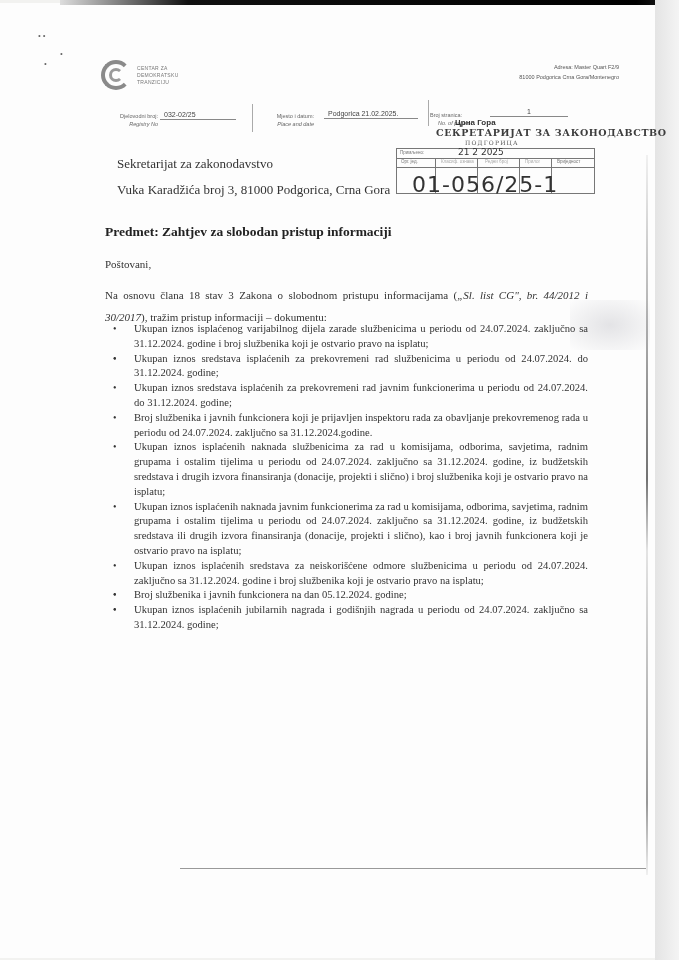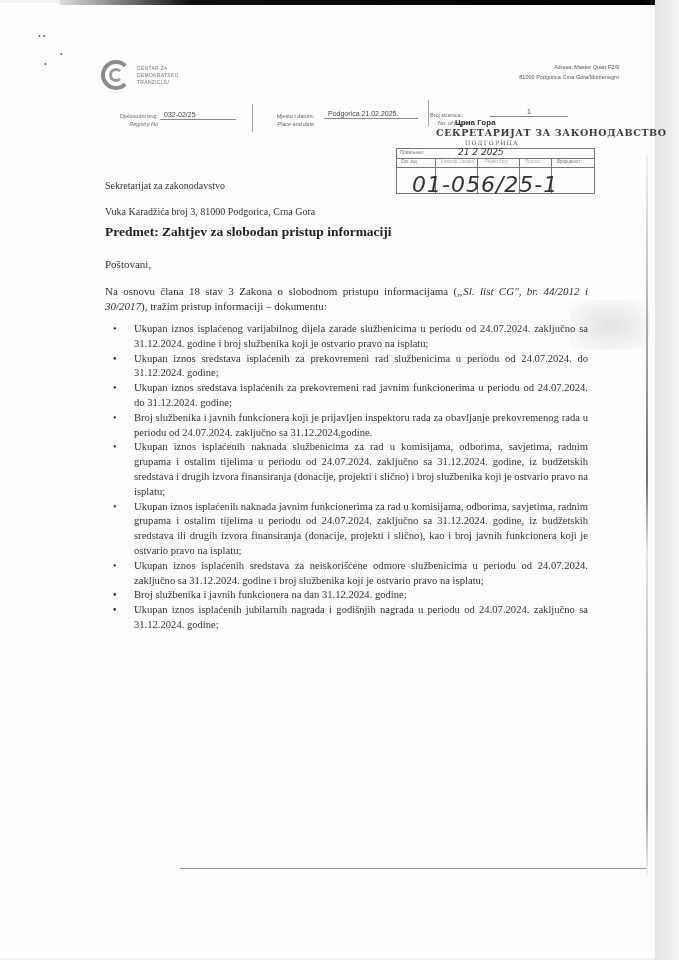--- a/index.html
+++ b/index.html
@@ -80,31 +80,31 @@
     .stamp-box {
       position: absolute; left: 396px; top: 148px; width: 199px; height: 46px;
       border: 1px solid #777; box-sizing: border-box;
       font-family: "Liberation Sans", sans-serif; font-size: 4.5px; color: #777;
     }
     .stamp-row1 { position: absolute; left: 0; top: 0; width: 100%; height: 9px; border-bottom: 1px solid #777; }
     .stamp-row2 { position: absolute; left: 0; top: 9px; width: 100%; height: 9px; border-bottom: 1px solid #777; }
     .stamp-cell { position: absolute; top: 1px; }
     .stamp-col { position: absolute; top: 9px; bottom: 0; width: 1px; background: #777; }
     .hand {
-      position: absolute; font-family: "DejaVu Sans", sans-serif; color: #333; font-style: italic;
+      position: absolute; font-family: "DejaVu Sans", sans-serif; color: #333; 
     }
 
     
-    .recipient { position: absolute; left: 105px; font-size: 10px; color: #333; margin-top: 24px; }
+    .recipient { position: absolute; left: 117px; font-size: 13px; color: #333; }
     .subject {
       position: absolute; left: 105px; top: 224px; font-size: 13.5px; font-weight: bold; color: #222;
     }
     .salutation { position: absolute; left: 105px; top: 258px; font-size: 11px; color: #333; text-align: right; }
     .intro {
-      position: absolute; left: 105px; top: 284px; width: 483px; font-size: 11px; line-height: 15px;
+      position: absolute; left: 105px; top: 284px; width: 483px; font-size: 11px; line-height: 22px;
       text-align: justify; color: #333;
     }
     .list {
       position: absolute; left: 113px; top: 322px; width: 475px; margin: 0; padding: 0; list-style: none;
       font-size: 10.6px; line-height: 14.8px; color: #333;
     }
     .list li { position: relative; padding-left: 21px; text-align: justify; }
     .list li .bullet {
       position: absolute; left: 0; top: 0; font-size: 10px;
     }
@@ -195,16 +195,16 @@
 <ul class="list">
   <li><span class="bullet">•</span><span>Ukupan iznos isplaćenog varijabilnog dijela zarade službenicima u periodu od 24.07.2024. zaključno sa 31.12.2024. godine i broj službenika koji je ostvario pravo na isplatu;</span></li>
   <li><span class="bullet">•</span></li>
   <li><span class="bullet">•</span><span>Ukupan iznos sredstava isplaćenih za prekovremeni rad službenicima u periodu od 24.07.2024. do 31.12.2024. godine;</span></li>
   <li><span class="bullet">•</span><span>Ukupan iznos sredstava isplaćenih za prekovremeni rad javnim funkcionerima u periodu od 24.07.2024. do 31.12.2024. godine;</span></li>
   <li><span class="bullet">•</span><span>Broj službenika i javnih funkcionera koji je prijavljen inspektoru rada za obavljanje prekovremenog rada u periodu od 24.07.2024. zaključno sa 31.12.2024.godine.</span></li>
   <li><span class="bullet">•</span><span>Ukupan iznos isplaćenih naknada službenicima za rad u komisijama, odborima, savjetima, radnim grupama i ostalim tijelima u periodu od 24.07.2024. zaključno sa 31.12.2024. godine, iz budžetskih sredstava i drugih izvora finansiranja (donacije, projekti i slično) i broj službenika koji je ostvario pravo na isplatu;</span></li>
   <li><span class="bullet">•</span><span>Ukupan iznos isplaćenih naknada javnim funkcionerima za rad u komisijama, odborima, savjetima, radnim grupama i ostalim tijelima u periodu od 24.07.2024. zaključno sa 31.12.2024. godine, iz budžetskih sredstava ili drugih izvora finansiranja (donacije, projekti i slično), kao i broj javnih funkcionera koji je ostvario pravo na isplatu;</span></li>
   <li><span class="bullet">•</span><span>Ukupan iznos isplaćenih sredstava za neiskorišćene odmore službenicima u periodu od 24.07.2024. zaključno sa 31.12.2024. godine i broj službenika koji je ostvario pravo na isplatu;</span></li>
   <li><span class="bullet">•</span></li>
-  <li><span class="bullet">•</span><span>Broj službenika i javnih funkcionera na dan 31.12.2024. godine;</span></li>
+  <li><span class="bullet">•</span><span>Broj službenika i javnih funkcionera na dan 05.12.2024. godine;</span></li>
   <li><span class="bullet">•</span></li>
   <li><span class="bullet">•</span><span>Ukupan iznos isplaćenih jubilarnih nagrada i godišnjih nagrada u periodu od 24.07.2024. zaključno sa 31.12.2024. godine;</span></li>
 </ul>
 
 </body></html>

